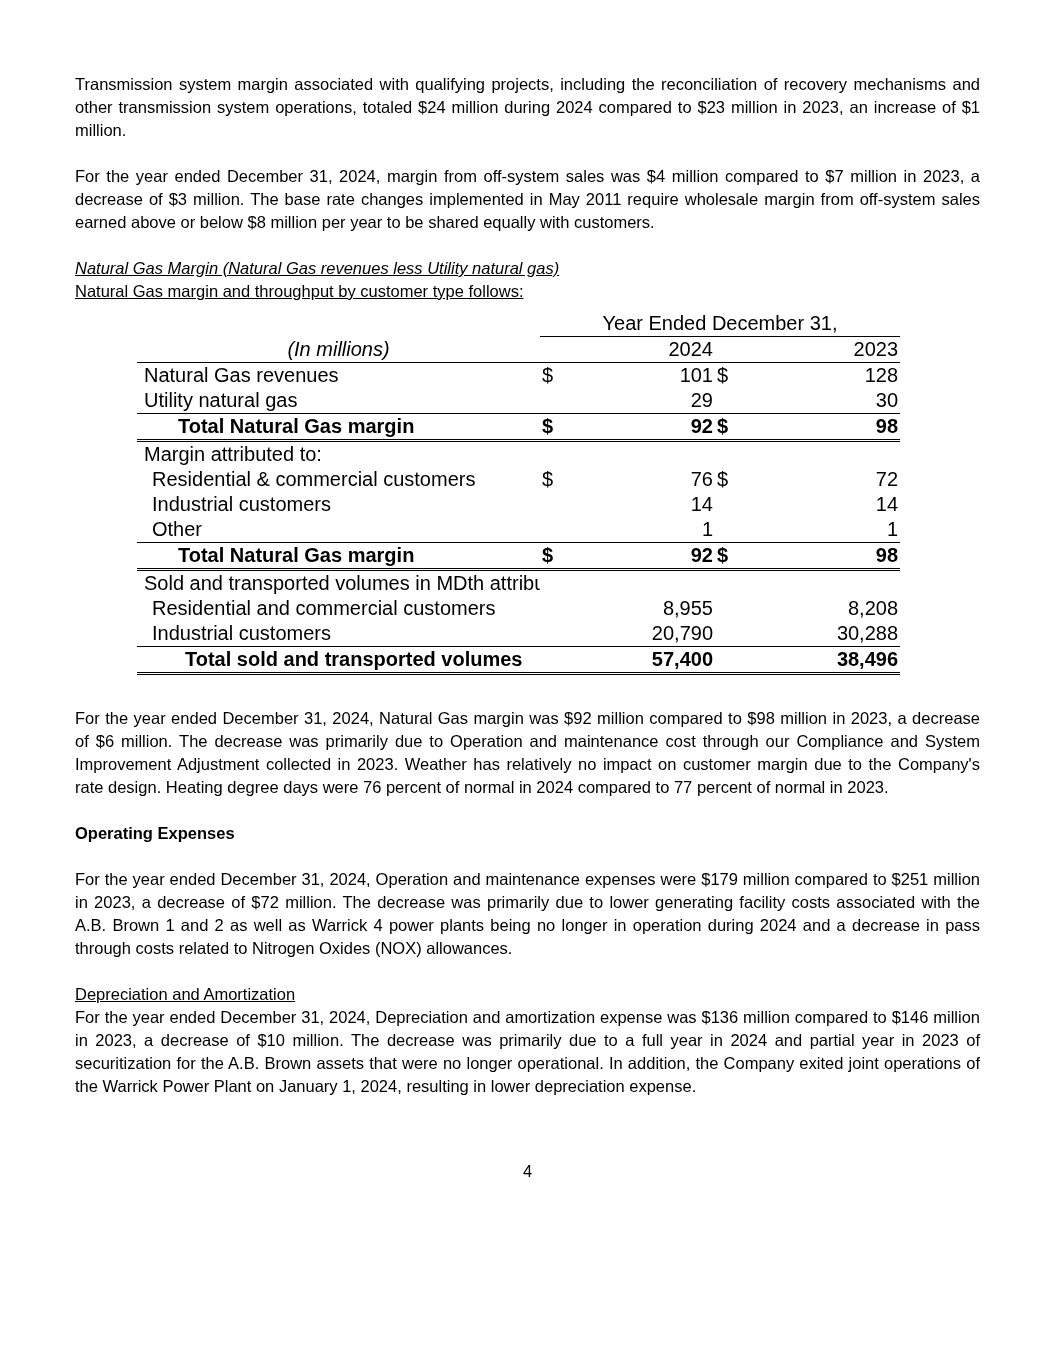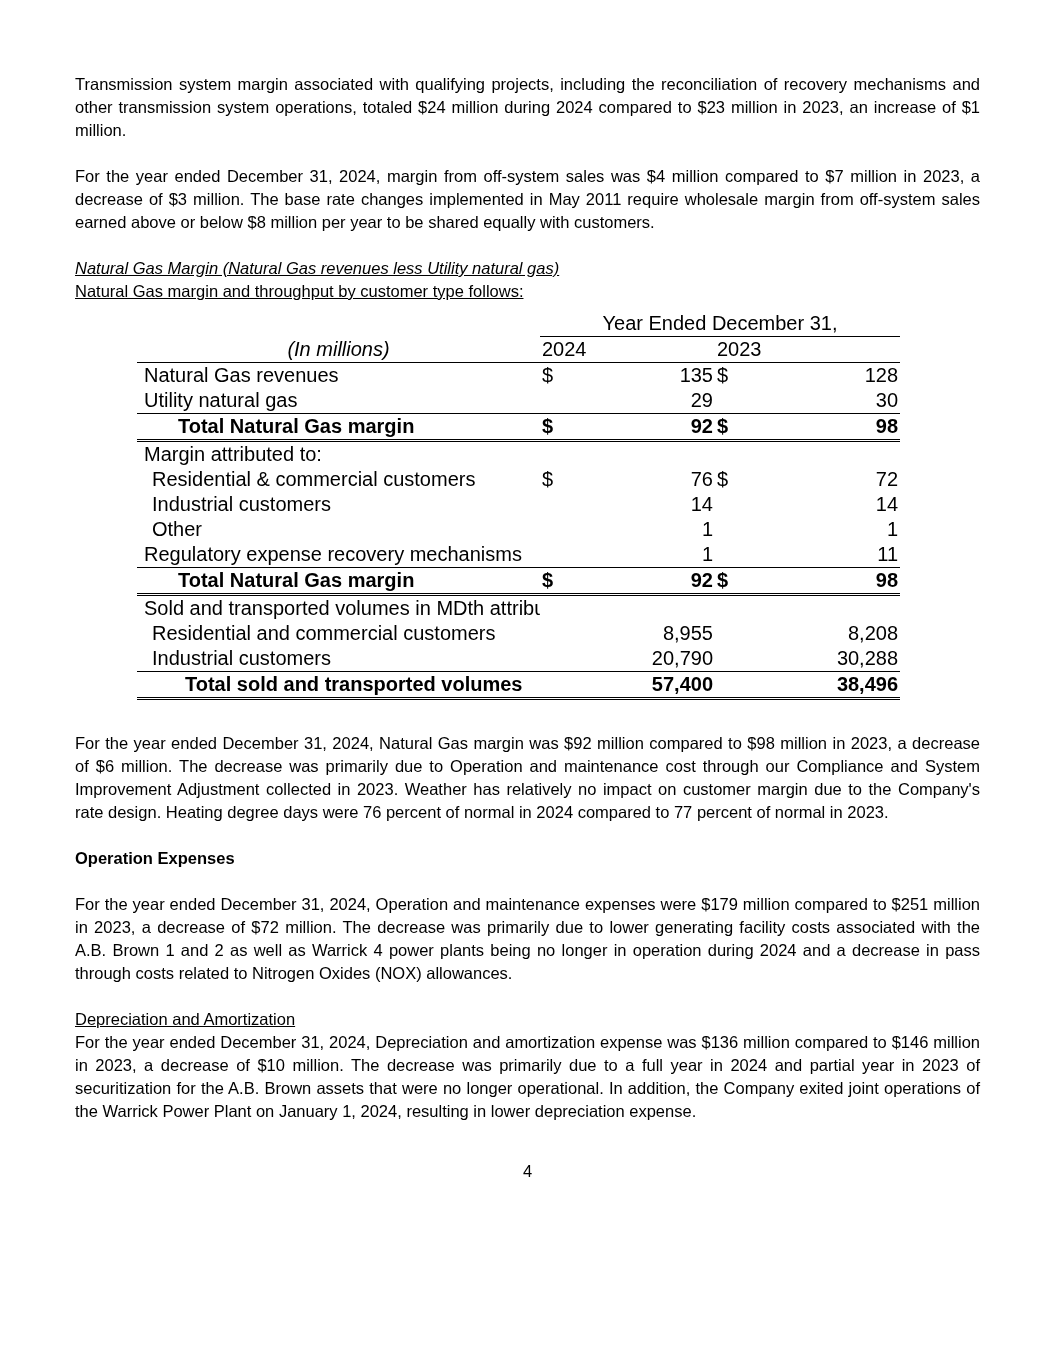--- a/index.html
+++ b/index.html
@@ -29,21 +29,21 @@
     margin: 8px 0 32px 62px;
     font-size: 20px;
     line-height: 19px;
   }
   table.fin td { padding: 3px 2px; vertical-align: bottom; }
   td.c-label { text-align: left; overflow: hidden; white-space: nowrap; }
   td.c-d { text-align: left; padding-left: 5px; }
   td.c-v { text-align: right; padding-right: 4px; }
   .period-cell { text-align: center; border-bottom: 1px solid #000; }
   tr.colhead td { border-bottom: 1px solid #000; }
-  .year-cell { text-align: left; margin-top: 12px; }
+  .year-cell { text-align: right; margin-top: 12px; }
   .units-cell { font-style: italic; padding-left: 7px; text-align: center; }
   tr.r-item td.c-label { padding-left: 7px; }
   tr.r-item2 td.c-label { padding-left: 15px; }
   tr.r-section td.c-label { padding-left: 7px; }
   tr.r-total td, tr.r-totalwide td {
     font-weight: 700;
     border-top: 1px solid #000;
     border-bottom: 3px double #000;
   }
   tr.r-total td.c-label { padding-left: 41px; }
@@ -84,21 +84,21 @@
       <tr class="colhead">
         <td class="units-cell">(In millions)</td>
         <td colspan="2" class="year-cell">2024</td>
         <td colspan="2" class="year-cell">2023</td>
       </tr>
     </thead>
     <tbody id="fin-table-body">
         <tr class="r-item">
           <td class="c-label">Natural Gas revenues</td>
           <td class="c-d">$</td>
-          <td class="c-v">135</td>
+          <td class="c-v">101</td>
           <td class="c-d">$</td>
           <td class="c-v">128</td>
         </tr>
         <tr class="r-item">
           <td class="c-label">Utility natural gas</td>
           <td class="c-d"></td>
           <td class="c-v">29</td>
           <td class="c-d"></td>
           <td class="c-v">30</td>
         </tr>
@@ -130,27 +130,20 @@
           <td class="c-d"></td>
           <td class="c-v">14</td>
         </tr>
         <tr class="r-item2">
           <td class="c-label">Other</td>
           <td class="c-d"></td>
           <td class="c-v">1</td>
           <td class="c-d"></td>
           <td class="c-v">1</td>
         </tr>
-        <tr class="r-item">
-          <td class="c-label">Regulatory expense recovery mechanisms</td>
-          <td class="c-d"></td>
-          <td class="c-v">1</td>
-          <td class="c-d"></td>
-          <td class="c-v">11</td>
-        </tr>
         <tr class="r-total">
           <td class="c-label">Total Natural Gas margin</td>
           <td class="c-d">$</td>
           <td class="c-v">92</td>
           <td class="c-d">$</td>
           <td class="c-v">98</td>
         </tr>
         <tr class="r-section">
           <td class="c-label">Sold and transported volumes in MDth attributed to:</td>
           <td class="c-d"></td>
@@ -177,21 +170,21 @@
           <td class="c-d"></td>
           <td class="c-v">57,400</td>
           <td class="c-d"></td>
           <td class="c-v">38,496</td>
         </tr>
       </tbody>
   </table>
 
   <p>For the year ended December 31, 2024, Natural Gas margin was $92 million compared to $98 million in 2023, a decrease of $6 million. The decrease was primarily due to Operation and maintenance cost through our Compliance and System Improvement Adjustment collected in 2023. Weather has relatively no impact on customer margin due to the Company's rate design. Heating degree days were 76 percent of normal in 2024 compared to 77 percent of normal in 2023.</p>
 
-  <p class="bold left">Operation Expenses</p>
+  <p class="bold left">Operating Expenses</p>
 
 
   <p>For the year ended December 31, 2024, Operation and maintenance expenses were $179 million compared to $251 million in 2023, a decrease of $72 million. The decrease was primarily due to lower generating facility costs associated with the A.B. Brown 1 and 2 as well as Warrick 4 power plants being no longer in operation during 2024 and a decrease in pass through costs related to Nitrogen Oxides (NOX) allowances.</p>
 
   <p class="underline left no-gap">Depreciation and Amortization</p>
 
   <p>For the year ended December 31, 2024, Depreciation and amortization expense was $136 million compared to $146 million in 2023, a decrease of $10 million. The decrease was primarily due to a full year in 2024 and partial year in 2023 of securitization for the A.B. Brown assets that were no longer operational. In addition, the Company exited joint operations of the Warrick Power Plant on January 1, 2024, resulting in lower depreciation expense.</p>
 
   <div class="page-number">4</div>
 

